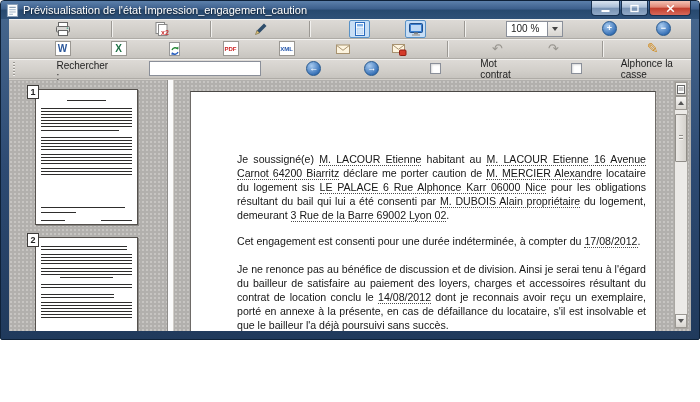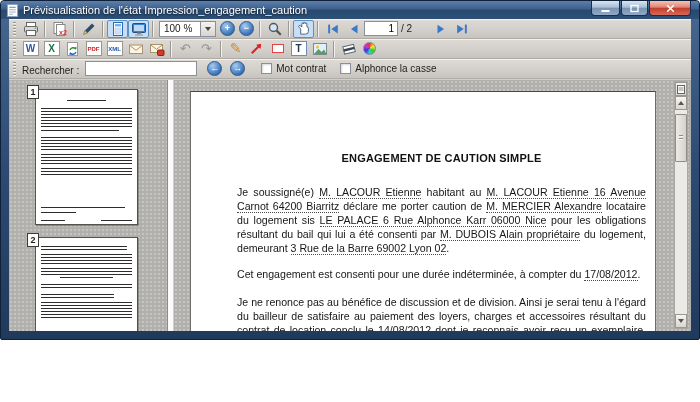--- a/index.html
+++ b/index.html
@@ -20,21 +20,21 @@
   .cap-btn{height:15px;border:1px solid #17304f;border-top:none;border-radius:0 0 4px 4px;
     display:flex;align-items:center;justify-content:center;
     background:linear-gradient(180deg,#d9e4f0 0%,#a9bed6 45%,#7792b3 50%,#91a9c6 100%);}
   .cap-btn.min{width:29px;} .cap-btn.max{width:27px;}
   .cap-btn.close{width:42px;background:linear-gradient(180deg,#f6c2b4 0%,#e08473 45%,#c23c2b 50%,#d7695a 100%);}
 
   
   .client{position:absolute;top:18px;left:8px;right:8px;bottom:8px;background:#d2cfca;overflow:hidden;}
   .tbrow{position:absolute;left:0;right:0;height:20px;display:flex;align-items:center;padding:0 3px;
     background:linear-gradient(180deg,#dedbd7 0%,#d2cfca 60%,#c7c4bf 100%);
-    border-bottom:1px solid #aeaba6;box-shadow:inset 0 1px 0 #f2f1ef;}
+    border-bottom:1px solid #aeaba6;box-shadow:inset 0 1px 0 #f2f1ef;gap:35px;}
   .row1{top:0;} .row2{top:20px;} .row3{top:40px;}
   .grip{width:3px;height:14px;margin:0 4px 0 1px;
     background:repeating-linear-gradient(180deg,#9b9893 0 1px,#f0efec 1px 2px,transparent 2px 3px);}
   .sep{width:2px;height:16px;margin:0 3px;border-left:1px solid #9b9893;border-right:1px solid #f2f1ef;}
   .tb{width:21px;height:18px;display:flex;align-items:center;justify-content:center;
     border:1px solid transparent;border-radius:2px;flex:none;}
   .tb.pressed{background:#c8def5;border-color:#5a92c6;}
   .glyph{font-size:13px;line-height:13px;}
   .combo{display:flex;align-items:center;height:16px;margin:0 2px;}
   .combo .val{width:42px;height:16px;background:#fff;border:1px solid #8a8f99;font-size:10px;
@@ -349,21 +349,20 @@
           <div class="tl" style="height:6px;margin-bottom:4px;"></div>
           <div class="tl" style="height:4px;width:80%;margin-bottom:4px;"></div>
           <div class="tl" style="height:17px;"></div>
         </div>
       </div>
 
       <div class="splitter"></div>
 
       <div class="preview dotted-bg">
         <div class="page">
-          <div class="doc-title">ENGAGEMENT DE CAUTION SIMPLE</div>
           <p class="doc-p justify"><span>Je soussigné(e) </span><span class="dotted">M. LACOUR Etienne</span><span> habitant au </span><span class="dotted">M. LACOUR Etienne 16 Avenue Carnot 64200 Biarritz</span><span> déclare me porter caution de </span><span class="dotted">M. MERCIER Alexandre</span><span> locataire du logement sis </span><span class="dotted">LE PALACE 6 Rue Alphonce Karr 06000 Nice</span><span> pour les obligations résultant du bail qui lui a été consenti par </span><span class="dotted">M. DUBOIS Alain propriétaire</span><span> du logement, demeurant </span><span class="dotted">3 Rue de la Barre 69002 Lyon 02</span><span>.</span></p>
           <p class="doc-p" style="margin-bottom:14px;"><span>Cet engagement est consenti pour une durée indéterminée, à compter du </span><span class="dotted">17/08/2012</span><span>.</span></p>
           <p class="doc-p justify" style="margin-bottom:14px;"><span>Je ne renonce pas au bénéfice de discussion et de division. Ainsi je serai tenu à l'égard du bailleur de satisfaire au paiement des loyers, charges et accessoires résultant du contrat de location conclu le </span><span class="dotted">14/08/2012</span><span> dont je reconnais avoir reçu un exemplaire, porté en annexe à la présente, en cas de défaillance du locataire, s'il est insolvable et que le bailleur l'a déjà poursuivi sans succès.</span></p>
         </div>
 
         <div class="vscroll">
           <span class="sc-btn sc-split">
             <svg width="8" height="9" viewBox="0 0 8 9">
                 <rect x="0.5" y="0.5" width="7" height="8" fill="#fff" stroke="#666"></rect>
                 <line x1="1.5" y1="3" x2="6.5" y2="3" stroke="#888"></line>

